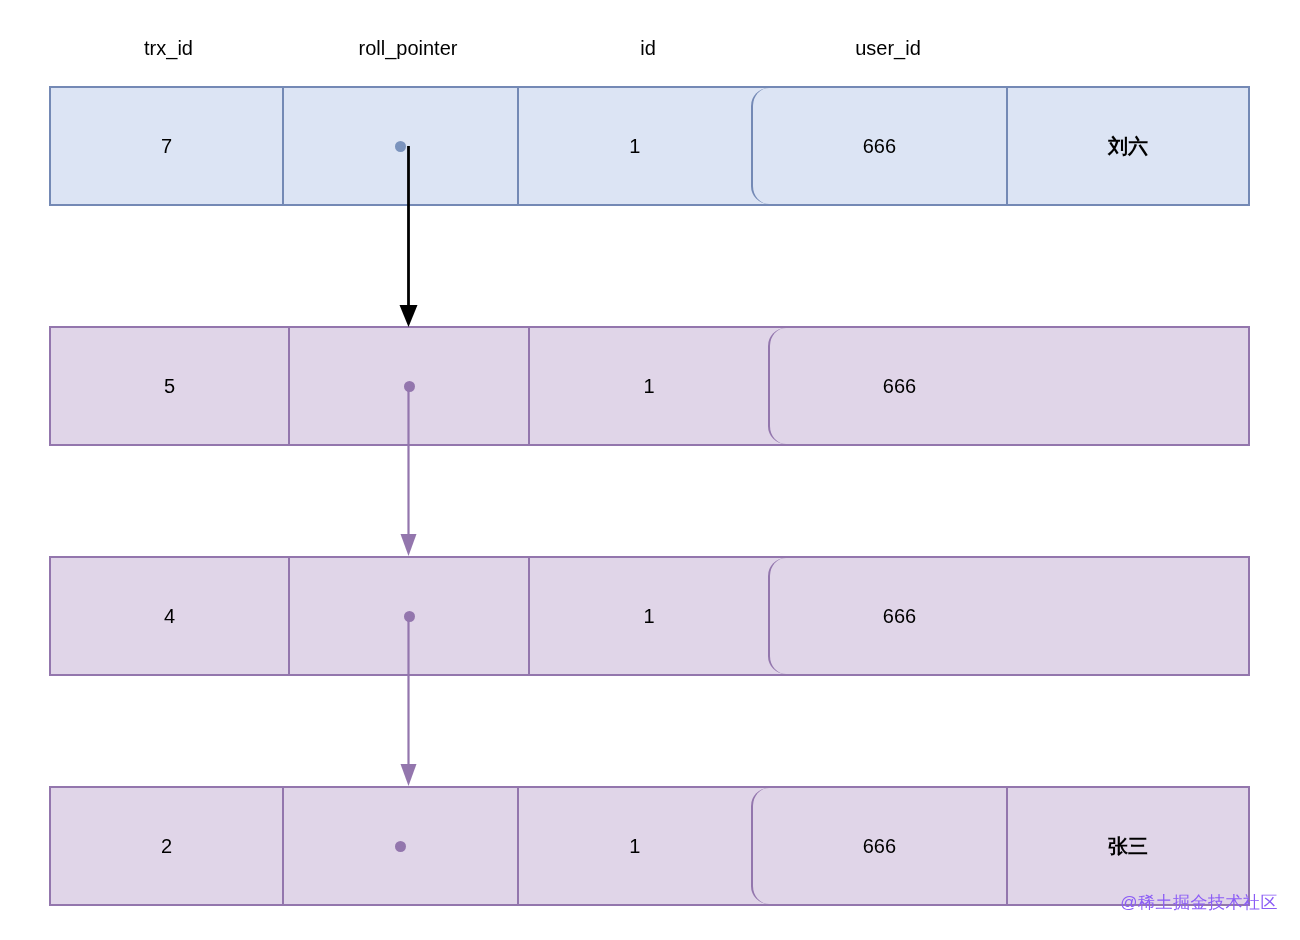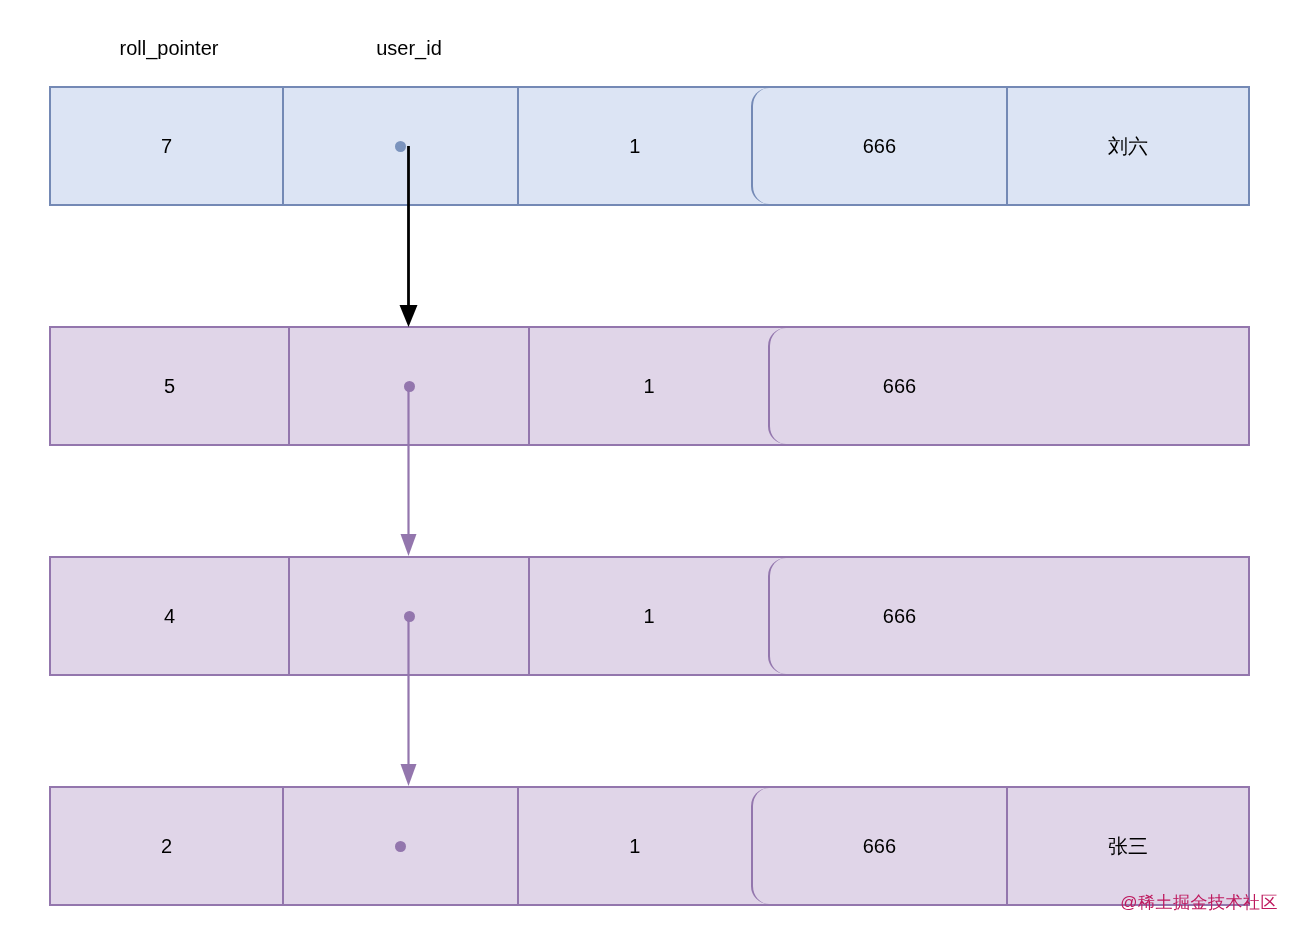--- a/index.html
+++ b/index.html
@@ -80,21 +80,21 @@
   .row-purple {
     background: #e0d5e8;
     border-color: #9376ad;
   }
   .row-purple .cell + .cell { border-left-color: #9376ad; }
 
   .cw0 { width: 237px; }
   .cw1 { width: 240px; }
   .cw2 { width: 240px; }
   .cw3 { width: 261px; border-radius: 18px; }
-  .cw4 { width: 248px; }
+  .cw4 { width: 248px; font-weight: bold; }
 
   
   #row-0 { top: 86px; }
   #row-1 { top: 326px; }
   #row-2 { top: 556px; }
   #row-3 { top: 786px; }
 
   
   .pointer-dot {
     width: 11px;
@@ -114,32 +114,34 @@
     height: 940px;
     pointer-events: none;
   }
 
   
   #watermark {
     position: absolute;
     right: 22px;
     bottom: 26px;
     font-size: 17px;
-    color: #be185d;
+    color: #8b5cf6;
     letter-spacing: 0.5px;
     white-space: nowrap;
   }
 </style>
 </head>
 <body>
 
 <div id="diagram">
 
   <div class="col-headers">
+    <div class="col-header c0">trx_id</div>
     <div class="col-header c1">roll_pointer</div>
+    <div class="col-header c2">id</div>
     <div class="col-header c3">user_id</div>
   </div>
 
   <div class="record-row row-blue" id="row-0">
     <div class="cell cw0">7</div>
     <div class="cell cw1">
       <span class="pointer-dot dot-blue"></span>
     </div>
     <div class="cell cw2">1</div>
     <div class="cell cw3">666</div>

